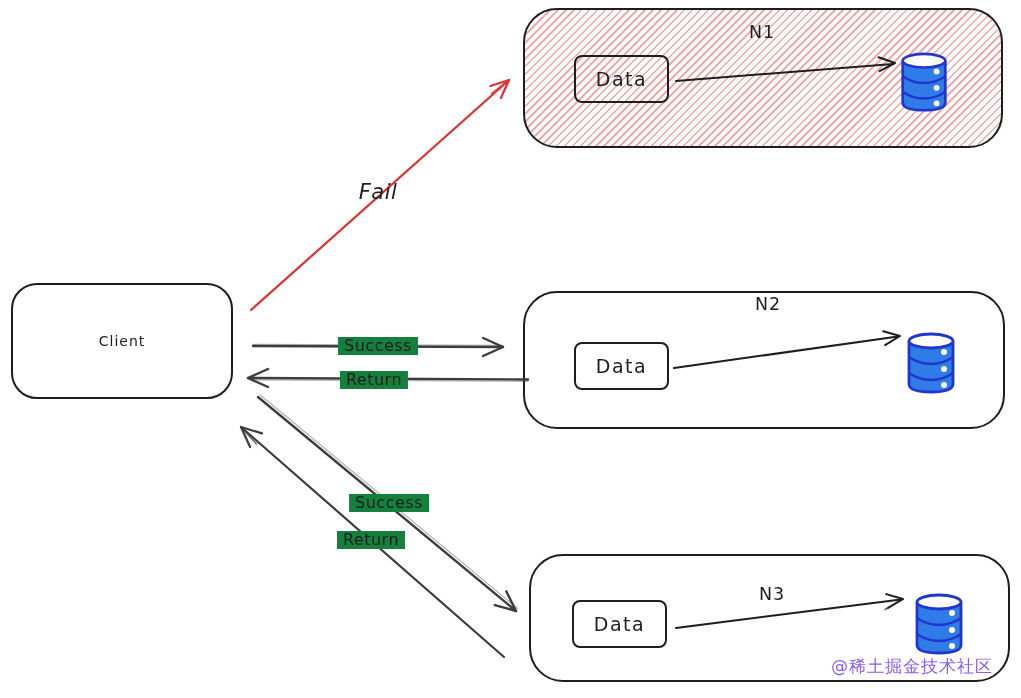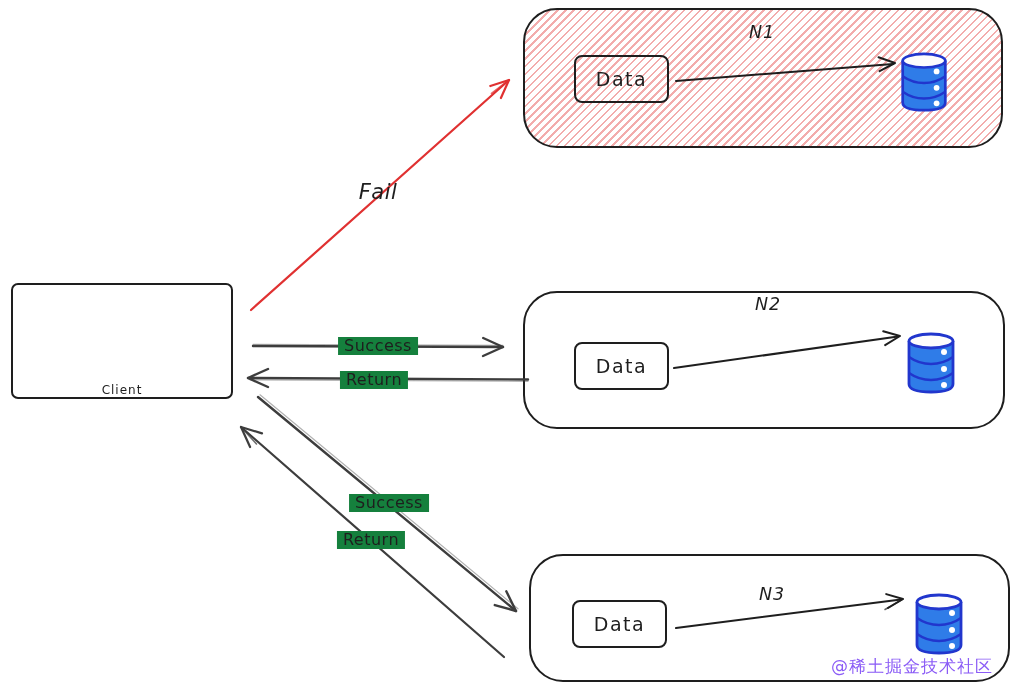--- a/index.html
+++ b/index.html
@@ -4,31 +4,31 @@
 <style>
   html,body{margin:0;padding:0;background:#ffffff;}
   .canvas{
     position:relative;width:1021px;height:698px;background:#ffffff;
     font-family:"DejaVu Sans", sans-serif;color:#1e1e1e;overflow:hidden;
   }
   .box{
     position:absolute;box-sizing:border-box;border:2.3px solid #1e1e1e;
     background:transparent;display:flex;align-items:center;justify-content:center;
   }
-  .client-box{border-radius:7px;font-size:12px;letter-spacing:1px;align-items:flex-end;}
+  .client-box{border-radius:26px;font-size:14px;letter-spacing:1px;}
   .node-box{border-radius:34px;border-width:2.5px;}
   .node-failed{
     background:repeating-linear-gradient(135deg,
       rgba(224,49,49,0.40) 0px, rgba(224,49,49,0.40) 1.8px,
       rgba(224,49,49,0) 1.8px, rgba(224,49,49,0) 5.6px);
   }
   .data-box{border-radius:8px;border-width:2px;font-size:19px;letter-spacing:1.5px;}
   .layer{position:absolute;left:0;top:0;width:1021px;height:698px;}
   .lbl{position:absolute;transform:translate(-50%,-50%);white-space:nowrap;line-height:1;}
-  .node-lbl{font-style:italic;font-size:17.5px;letter-spacing:1px;}
+  .node-lbl{font-size:17.5px;letter-spacing:1px;}
   .edge-lbl{font-size:16px;letter-spacing:0.5px;background:#15803d;padding:1px 6px;}
   .fail-lbl{font-size:21px;background:transparent;font-style:italic;}
   .watermark{color:#8b5cf6;font-size:17px;letter-spacing:1px;}
 </style>
 </head>
 <body>
 
 <div class="canvas">
 
   <div class="box node-box node-failed" style="left:523px;top:8px;width:480px;height:140px;"></div>

